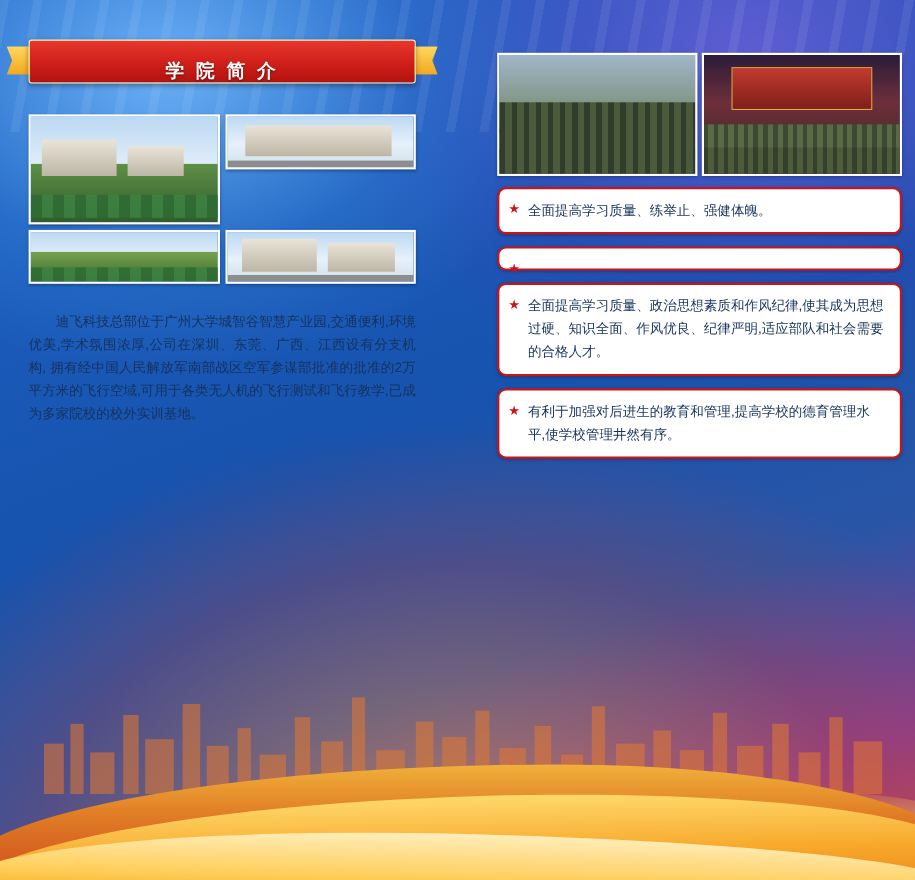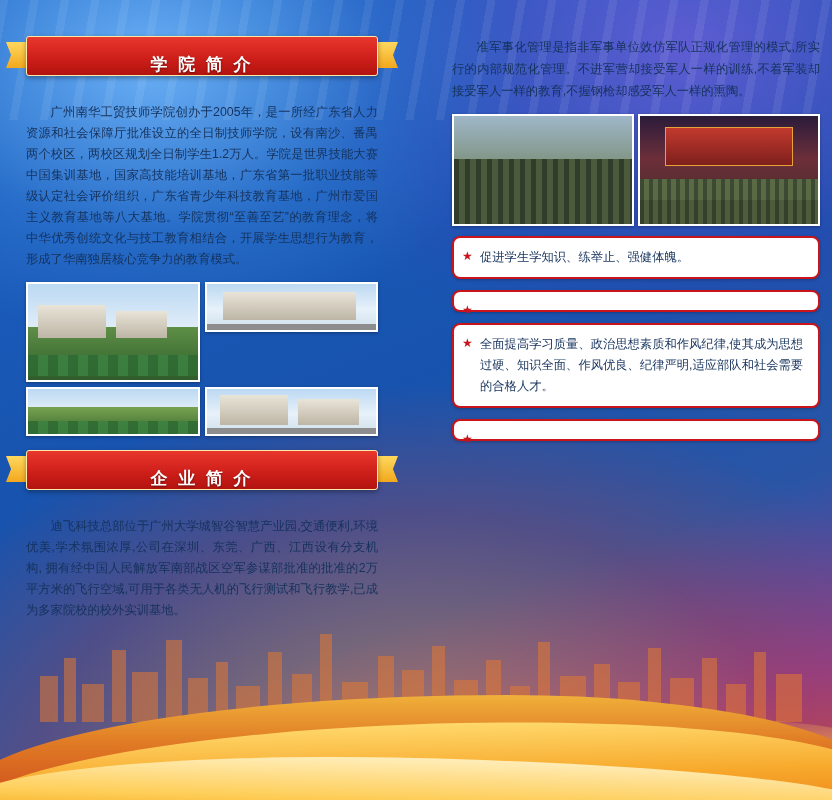--- a/index.html
+++ b/index.html
@@ -149,23 +149,20 @@
 
   <div style="height:36px"></div>
 
   <div class="banner">
     <div class="tail l"></div>
     <div class="tail r"></div>
     <div class="plate"></div>
     <div class="txt">学 院 简 介</div>
   </div>
 
-  <div class="body-text">
-    <p>广州南华工贸技师学院创办于2005年，是一所经广东省人力资源和社会保障厅批准设立的全日制技师学院，设有南沙、番禺两个校区，两校区规划全日制学生1.2万人。学院是世界技能大赛中国集训基地，国家高技能培训基地，广东省第一批职业技能等级认定社会评价组织，广东省青少年科技教育基地，广州市爱国主义教育基地等八大基地。学院贯彻“至善至艺”的教育理念，将中华优秀创统文化与技工教育相结合，开展学生思想行为教育，形成了华南独居核心竞争力的教育模式。</p>
-  </div>
 
   <div class="photos">
     <div class="ph ph-a">
       <div class="sky"></div>
       <div class="ground" style="height:55%"></div>
       <div class="bld" style="left:6%;top:22%;width:40%;height:34%"></div>
       <div class="bld" style="left:52%;top:28%;width:30%;height:28%"></div>
       <div class="trees" style="bottom:4%;height:22%"></div>
     </div>
     <div class="ph ph-b">
@@ -181,67 +178,59 @@
     </div>
     <div class="ph ph-d">
       <div class="sky"></div>
       <div class="ground" style="height:60%;background:linear-gradient(180deg,#76a24f,#3b6b2f)"></div>
       <div class="trees" style="bottom:0;height:28%"></div>
     </div>
   </div>
 
   <div style="height:14px"></div>
 
-  <div class="banner">
-    <div class="tail l"></div>
-    <div class="tail r"></div>
-    <div class="plate"></div>
-    <div class="txt">企 业 简 介</div>
-  </div>
 
   <div class="body-text">
     <p>迪飞科技总部位于广州大学城智谷智慧产业园,交通便利,环境优美,学术氛围浓厚,公司在深圳、东莞、广西、江西设有分支机构, 拥有经中国人民解放军南部战区空军参谋部批准的批准的2万平方米的飞行空域,可用于各类无人机的飞行测试和飞行教学,已成为多家院校的校外实训基地。</p>
   </div>
 </div>
 
 <div class="col col-right">
 
   <div style="height:36px"></div>
 
 
 
-  <div class="rt-text">
-    <p>准军事化管理是指非军事单位效仿军队正规化管理的模式,所实行的内部规范化管理。不进军营却接受军人一样的训练,不着军装却接受军人一样的教育,不握钢枪却感受军人一样的熏陶。</p>
-  </div>
 
   <div class="mil-photos">
     <div class="mph">
       <div class="bg1"></div>
       <div class="row" style="top:40%"></div>
       <div class="row" style="top:62%"></div>
       <div class="row" style="top:80%;height:20%"></div>
     </div>
     <div class="mph">
       <div class="bg2"></div>
       <div class="stage"></div>
       <div class="row" style="top:58%;background:repeating-linear-gradient(90deg,#3c4a33 0 4px,#5a6a45 4px 9px)"></div>
       <div class="row" style="top:78%;height:22%;background:repeating-linear-gradient(90deg,#33402c 0 4px,#4e5c3c 4px 9px)"></div>
     </div>
   </div>
 
 
   <div class="goal-list">
     <div class="goal">
       <span class="star">★</span>
-      <span>促进学生学知识、练举止、强健体魄。</span>
+      <span>全面提高学习质量、练举止、强健体魄。</span>
     </div>
     <div class="goal">
       <span class="star">★</span>
     </div>
     <div class="goal">
       <span class="star">★</span>
       <span>全面提高学习质量、政治思想素质和作风纪律,使其成为思想过硬、知识全面、作风优良、纪律严明,适应部队和社会需要的合格人才。</span>
     </div>
     <div class="goal">
       <span class="star">★</span>
+      <span>有利于加强对后进生的教育和管理,提高学校的德育管理水平,使学校管理井然有序。</span>
     </div>
   </div>
 </div>
 
 </body></html>

